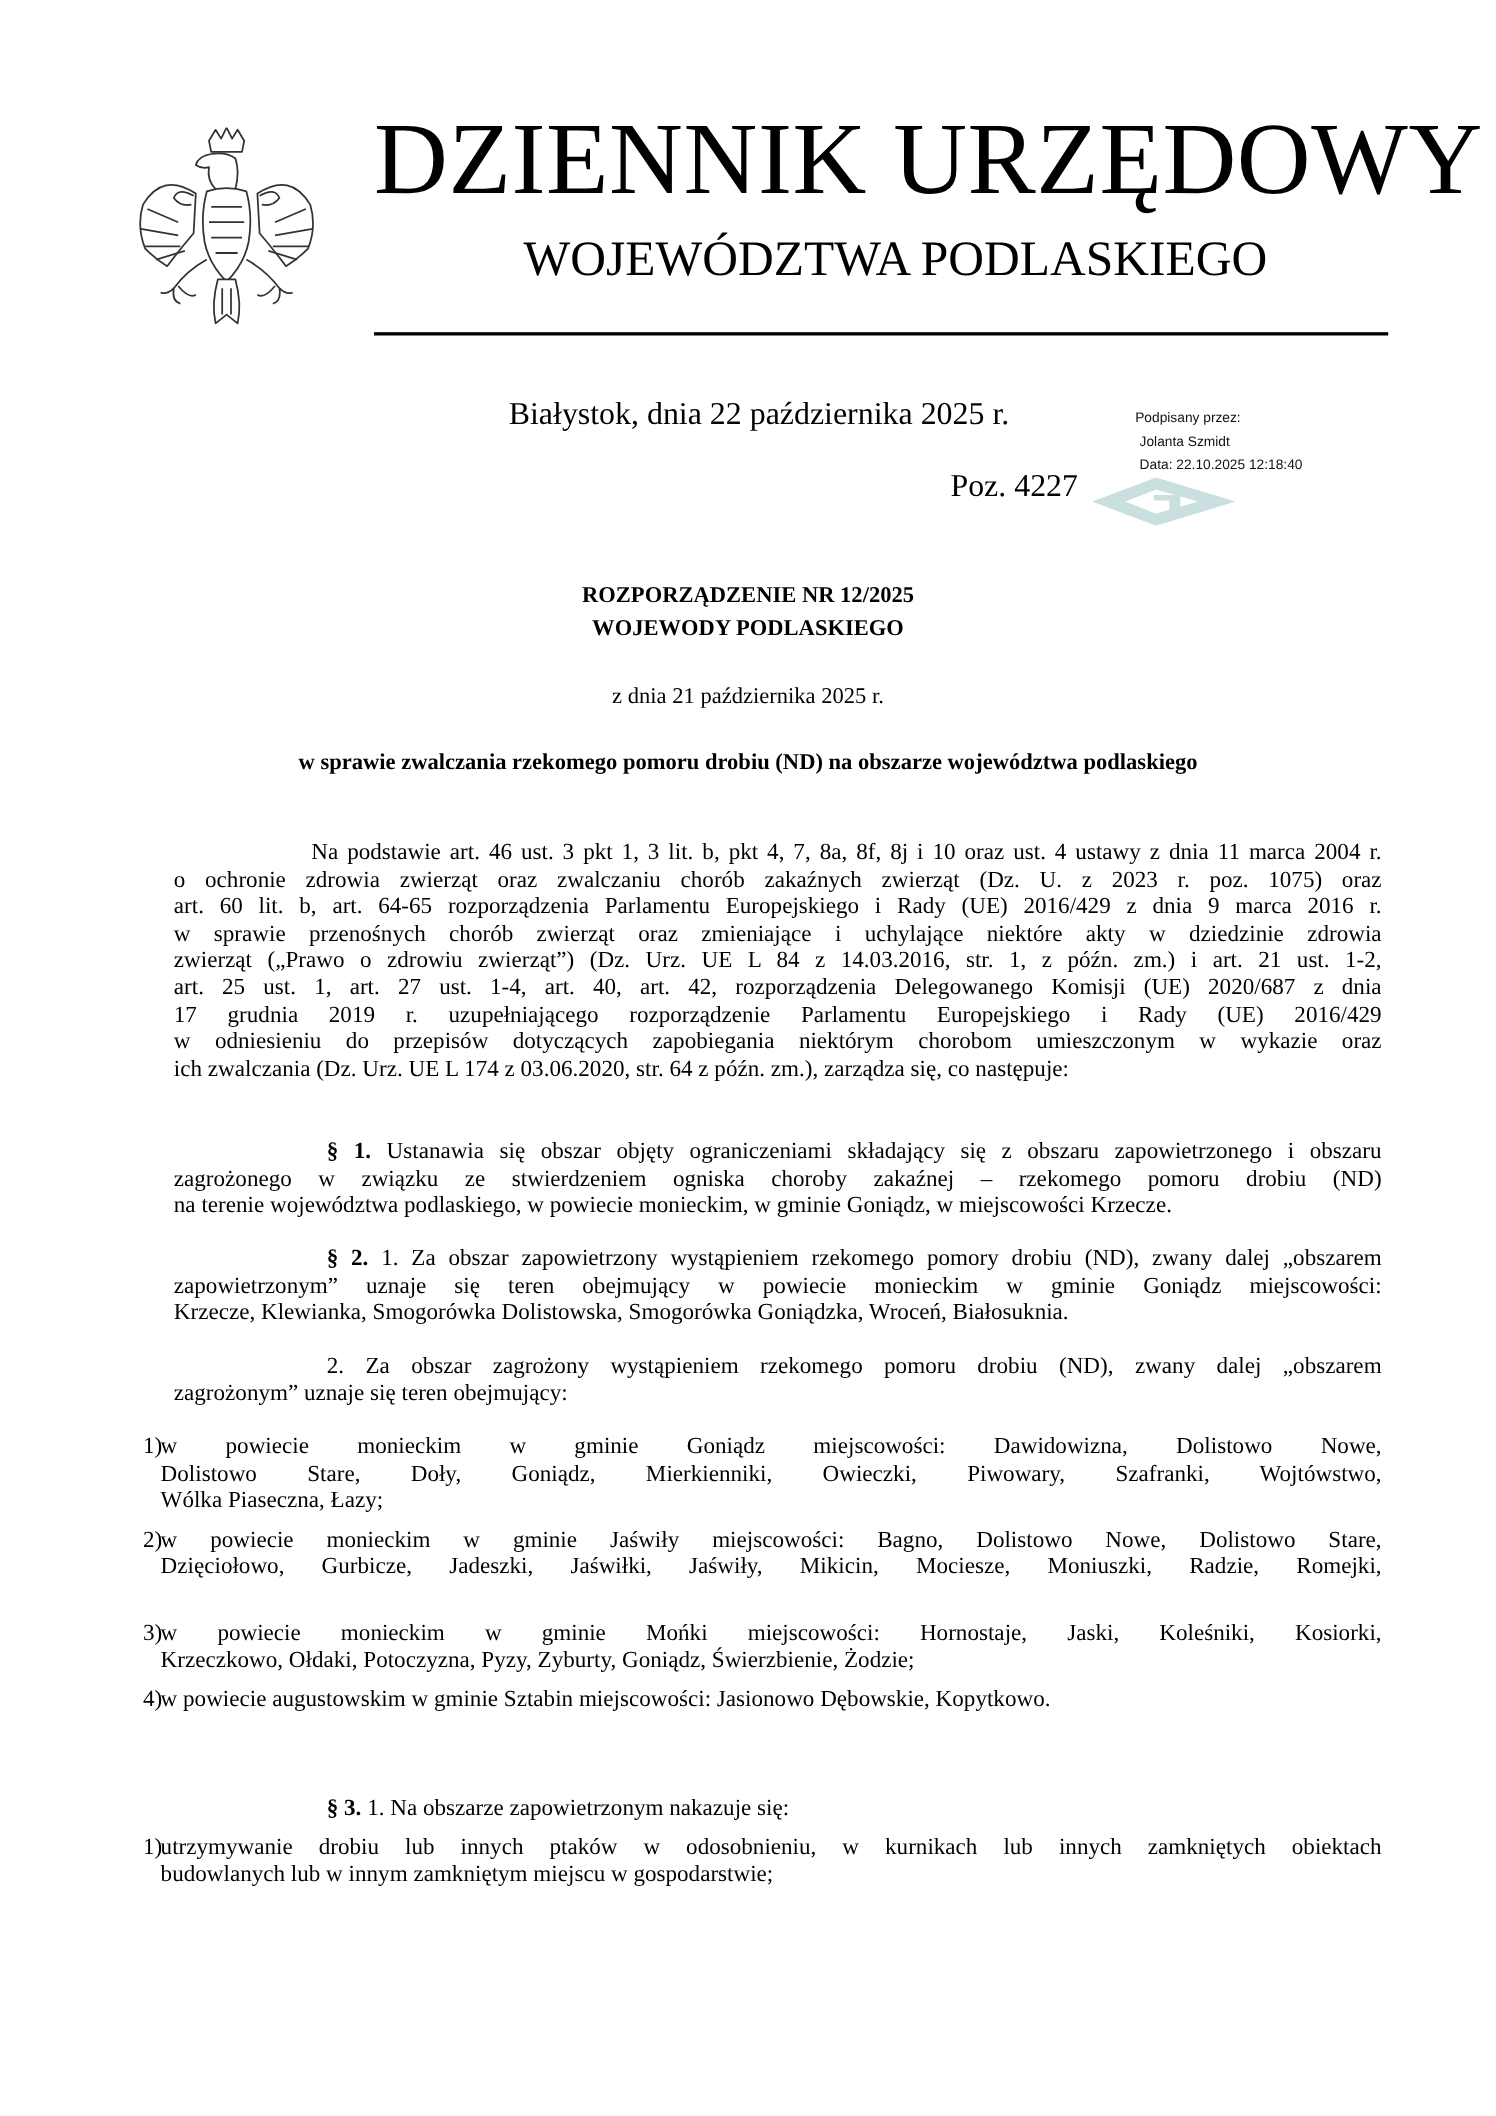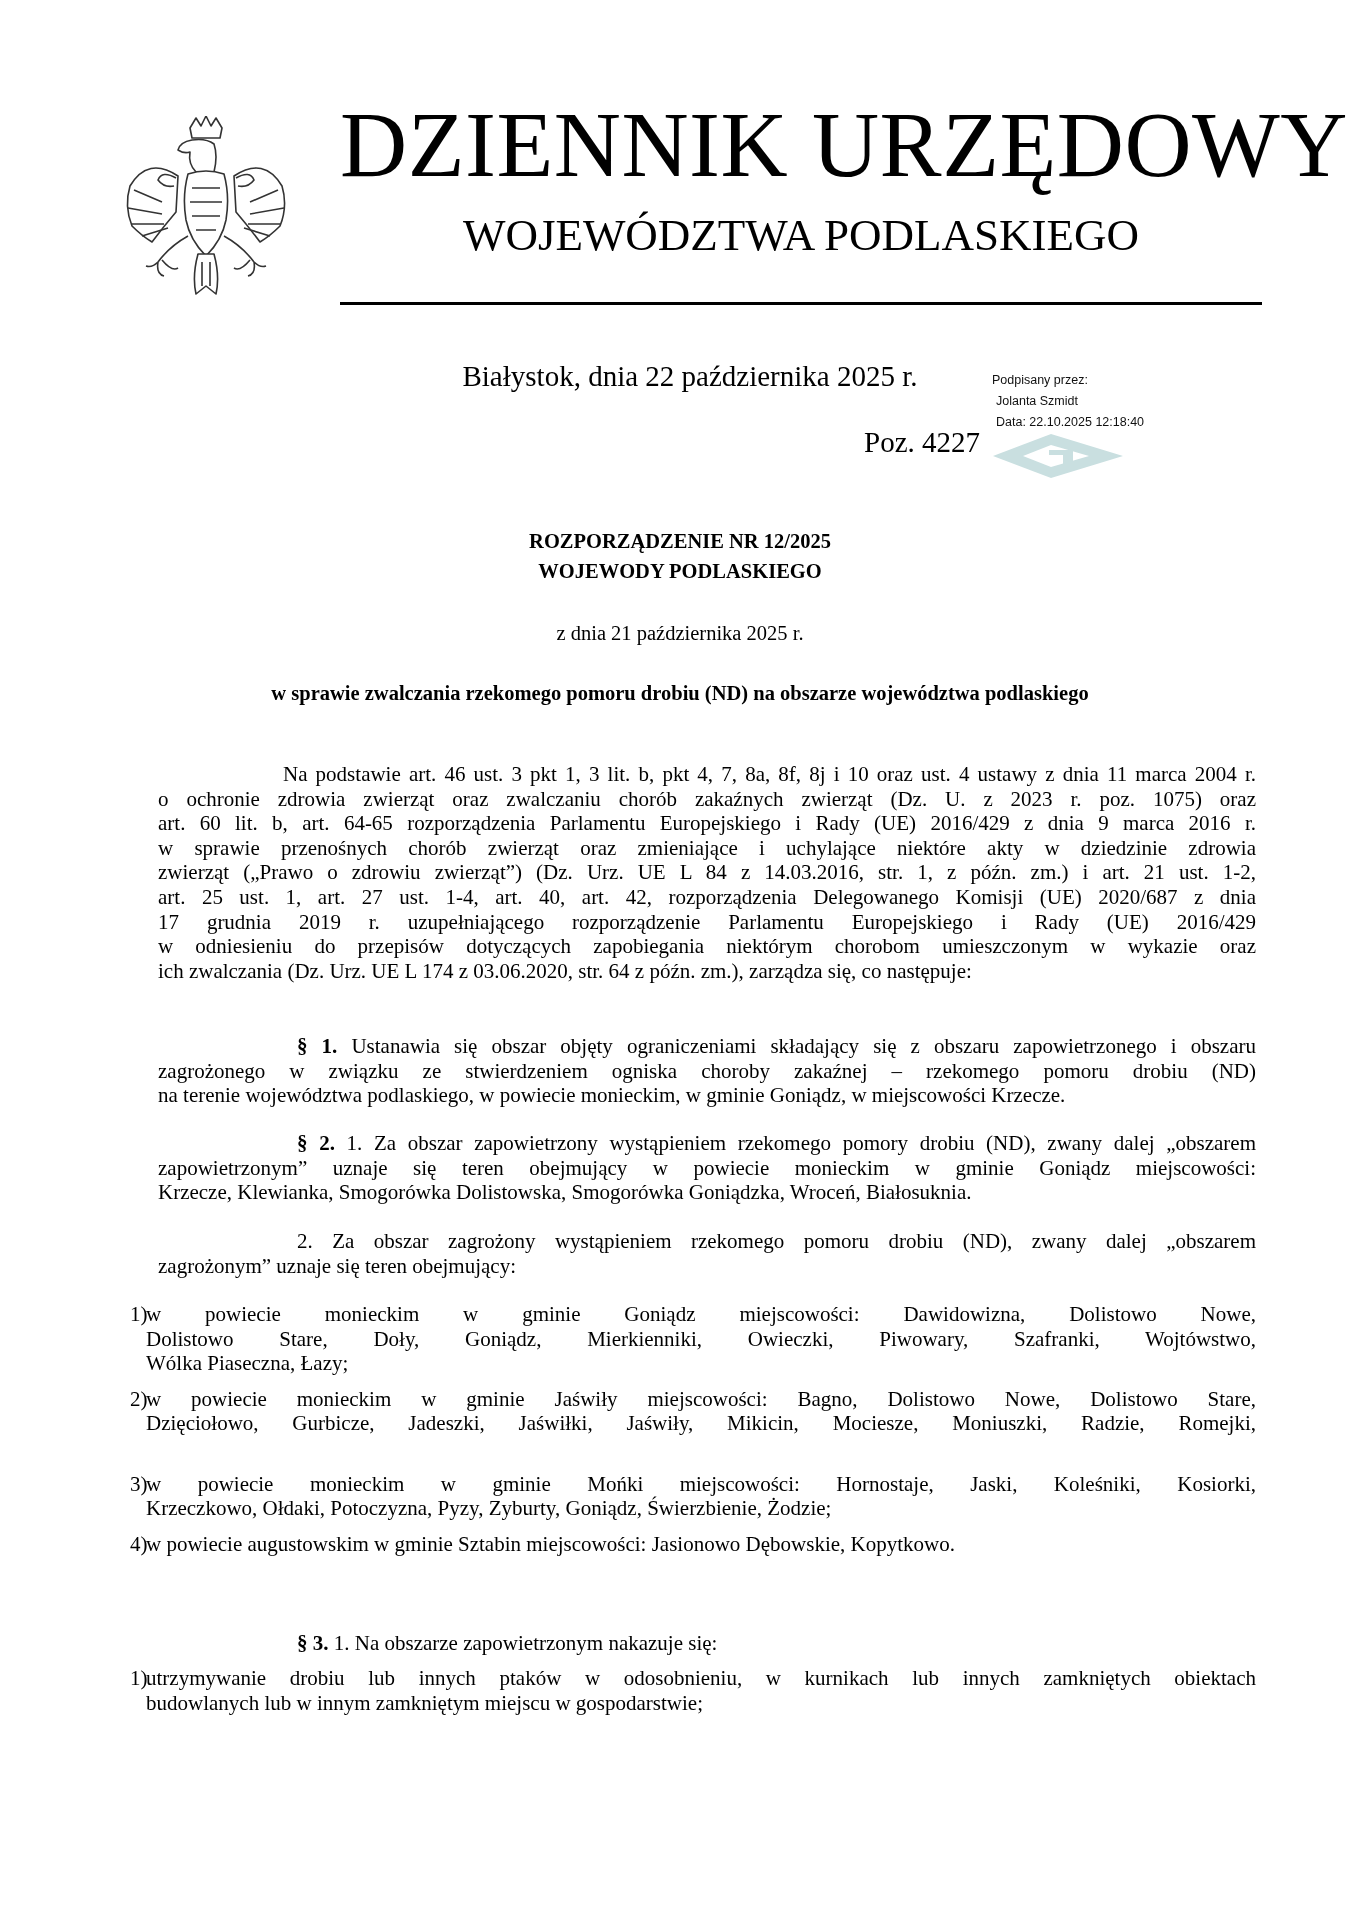--- a/index.html
+++ b/index.html
@@ -2,26 +2,26 @@
 <html><head>
 <meta charset="utf-8">
 <style>
   html, body { margin: 0; padding: 0; background: #ffffff; }
   body { width: 1360px; height: 1924px; position: relative; overflow: hidden;
          font-family: "Liberation Serif", "DejaVu Serif", serif; color: #000; }
   .abs { position: absolute; }
   #eagle { left: 118px; top: 116px; width: 176px; height: 184px; }
   #title { left: 340px; width: 922px; top: 95px; text-align: center; font-size: 93px;
            line-height: 100px; letter-spacing: 0.5px; white-space: nowrap; }
-  #subtitle { left: 340px; width: 922px; top: 210px; text-align: center; font-size: 45px;
+  #subtitle { left: 353px; width: 922px; top: 210px; text-align: center; font-size: 45px;
               line-height: 50px; white-space: nowrap; }
   #rule { left: 340px; top: 302px; width: 922px; height: 3px; background: #000; }
   #place-date { left: 400px; width: 580px; top: 358px; text-align: center; font-size: 29px; line-height: 36px; white-space: nowrap; }
   #position { left: 400px; width: 580px; top: 424px; text-align: right; font-size: 29px; line-height: 36px; white-space: nowrap; }
-  #signature { left: 992px; top: 370px; font-family: "Liberation Sans", "DejaVu Sans", sans-serif;
+  #signature { left: 1032px; top: 370px; font-family: "Liberation Sans", "DejaVu Sans", sans-serif;
                font-size: 12.5px; line-height: 21px; color: #111; }
   #signature .l2, #signature .l3 { padding-left: 4px; }
   #sig-logo { left: 993px; top: 434px; width: 130px; height: 44px; }
   .center-block { left: 130px; width: 1100px; text-align: center; white-space: nowrap; }
   #head1 { top: 526px; font-size: 20.5px; font-weight: bold; line-height: 30px; }
   #head2 { top: 556px; font-size: 20.5px; font-weight: bold; line-height: 30px; }
   #date-line { top: 618px; font-size: 20.5px; line-height: 30px; text-align: center; }
   #subject { top: 678px; left: 100px; width: 1160px; font-size: 20.5px; font-weight: bold; line-height: 30px; }
   .body { left: 158px; width: 1098px; font-size: 21px; line-height: 24.6px; text-align: justify; }
   .body .ln { display: block; text-align: justify; text-align-last: justify; white-space: nowrap; height: 24.6px; overflow: visible; }

